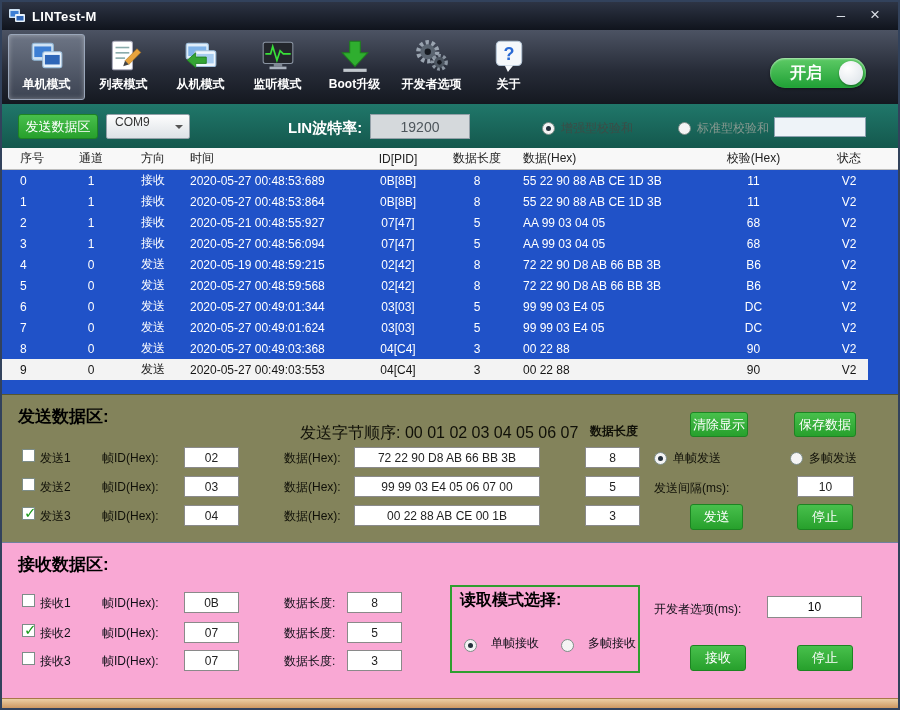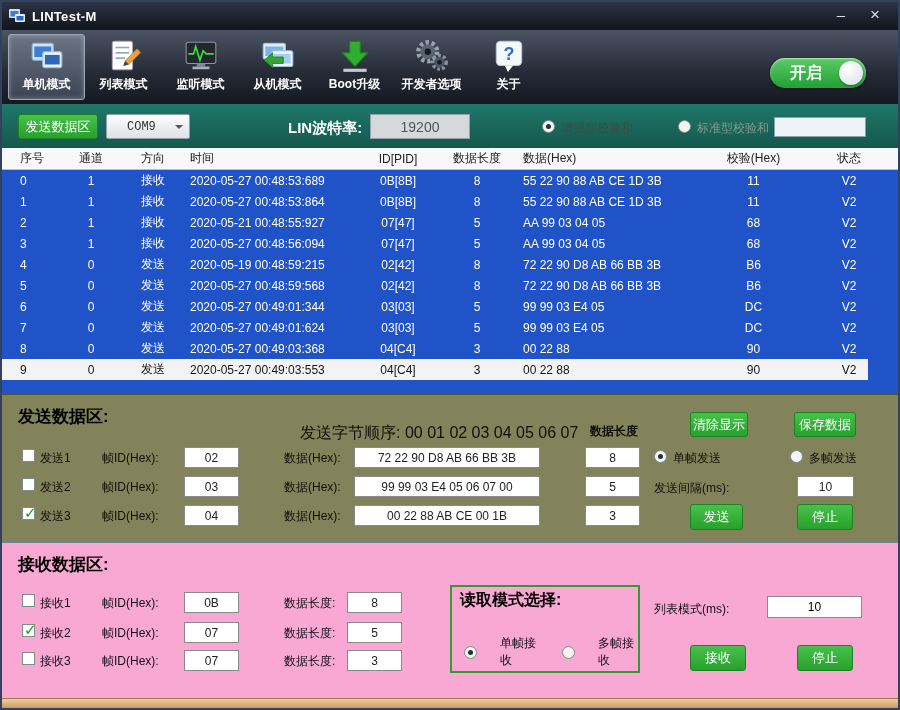--- a/index.html
+++ b/index.html
@@ -22,27 +22,27 @@
   .ticon { width:36px; height:36px; }
   .ticon svg { width:100%; height:100%; }
   .tool-label { white-space:nowrap; }
   .toggle { position:absolute; right:32px; top:28px; width:96px; height:30px; border-radius:15px; background:linear-gradient(#5ecb66,#1fa035); box-shadow:inset 0 1px 2px rgba(255,255,255,.55), 0 1px 3px rgba(0,0,0,.45); display:flex; align-items:center; padding-left:20px; color:#fff; font-size:16px; font-weight:bold; }
   .toggle-knob { position:absolute; right:3px; top:3px; width:24px; height:24px; border-radius:50%; background:radial-gradient(circle at 35% 30%,#ffffff,#d9e0e6); box-shadow:0 1px 2px rgba(0,0,0,.4); }
 
   
   .settings { position:relative; height:44px; background:linear-gradient(#20776a,#14584d); }
   .btn-green { background:linear-gradient(#48c04c,#27a02c); border:1px solid #1d8422; border-radius:3px; color:#fff; font-size:13px; text-align:center; display:flex; align-items:center; justify-content:center; font-family:inherit; }
   .search-btn { position:absolute; left:16px; top:10px; width:80px; height:25px; }
-  .combo { position:absolute; left:104px; top:10px; width:84px; height:25px; background:linear-gradient(#fdfdfd,#dde2e6); border:1px solid #93a0a8; border-radius:2px; font-size:12px; color:#333; display:flex; align-items:center; padding-left:20px;font-family:Liberation Mono, monospace; }
+  .combo { position:absolute; left:104px; top:10px; width:84px; height:25px; background:linear-gradient(#fdfdfd,#dde2e6); border:1px solid #93a0a8; border-radius:2px; font-size:12px; color:#333; display:flex; padding-left:8px; }
   .combo-arrow { position:absolute; right:6px; top:10px; width:0; height:0; border:4px solid transparent; border-top-color:#555; }
   .baud-label { position:absolute; left:286px; top:15px; color:#fff; font-weight:bold; font-size:15px; }
   .baud-input { position:absolute; left:368px; top:10px; width:100px; height:25px; background:#d5d9dc; border:1px solid #93a0a8; color:#4e565c; text-align:center; font-size:14px; font-family:inherit; }
   .radio { width:13px; height:13px; border-radius:50%; background:#f4f4f4; border:1px solid #7d8d88; position:relative; display:inline-block; flex:none; }
   .radio.checked::after { content:""; position:absolute; left:3px; top:3px; width:5px; height:5px; border-radius:50%; background:#25313c; }
-  .radio-group { position:absolute; display:flex; align-items:flex-start; gap:6px; font-size:12px; }
+  .radio-group { position:absolute; display:flex; align-items:center; gap:6px; font-size:12px; }
   .rg-enhanced { left:540px; top:16px; color:#3c4c46; }
   .rg-standard { left:676px; top:16px; color:#86988f; }
   .set-right-input { position:absolute; right:32px; top:13px; width:92px; height:20px; background:#eef3f8; border:1px solid #8ba0b0; font-family:inherit; }
 
   
   .table { height:246px; background:#2052c8; }
   .tgrid { display:grid; grid-template-columns:58px 62px 62px 175px 78px 80px 190px 93px 1fr; align-items:center; }
   .thead { height:22px; background:#f8f8f8; border-bottom:1px solid #bdbdbd; font-size:12px; color:#222; }
   .tbody { height:224px; overflow:hidden; }
   .trow { height:21px; color:#fff; font-size:12px; }
@@ -76,21 +76,21 @@
   .send-btn { left:688px; width:53px; }
   .stop-btn { left:795px; width:56px; }
 
   
   .recv { position:relative; height:156px; background:#f9a8d4; border-top:1px solid #70809f; color:#101018; }
   .l-rlen { left:282px; }
   .f-rlen { left:345px; width:55px; }
   .groupbox { position:absolute; left:448px; top:42px; width:190px; height:88px; border:2px solid #2f9e2f; }
   .gb-label { position:absolute; left:8px; top:3px; font-size:16px; font-weight:bold; color:#000; }
   .gb-radios { position:absolute; left:12px; top:48px; display:flex; gap:22px; font-size:12px; }
-  .gb-radio { display:flex; align-items:center; gap:23px; }
+  .gb-radio { display:flex; align-items:flex-end; gap:14px; }
   .r-interval-label { position:absolute; left:652px; top:58px; font-size:12px; }
   .r-interval-input { position:absolute; left:765px; top:53px; width:95px; height:22px; background:#fff; border:1px solid #8a8a8a; text-align:center; font-size:12px; font-family:inherit; }
   .recv-btn { position:absolute; left:688px; top:102px; width:56px; height:26px; font-size:13px; }
   .rstop-btn { position:absolute; left:795px; top:102px; width:56px; height:26px; font-size:13px; }
   .recv .arow1 { top:48px; } .recv .arow2 { top:78px; } .recv .arow3 { top:106px; }
   .send .arow1 { top:51px; } .send .arow2 { top:80px; } .send .arow3 { top:109px; }
 
   
   .strip { height:10px; background:linear-gradient(#eccfa5,#cd9861); border-top:1px solid #a87848; }
 </style>
@@ -138,39 +138,39 @@
               <rect x="21.5" y="9" width="5" height="16" fill="#e8a33d" stroke="#b57c22" stroke-width=".6"></rect>
               <polygon points="21.5,25 26.5,25 24,30" fill="#444"></polygon>
             </g>
           </svg>
       </span>
       <span class="tool-label">列表模式</span>
     </div>
     <div class="tool">
       <span class="ticon">
         <svg viewBox="0 0 34 34">
-            <rect x="3" y="4" width="28" height="20" rx="2" fill="#23262c" stroke="#8a94a2"></rect>
-            <polyline points="5,15 10,15 12,8 16,21 19,12 22,15 29,15" stroke="#39e039" fill="none" stroke-width="1.6"></polyline>
-            <rect x="13" y="24" width="8" height="3" fill="#7f8894"></rect>
-            <rect x="9" y="27" width="16" height="2.5" fill="#a8b0bc"></rect>
-          </svg>
-      </span>
-      <span class="tool-label">监听模式</span>
-    </div>
-    <div class="tool">
-      <span class="ticon">
-        <svg viewBox="0 0 34 34">
             <rect x="3" y="5" width="21" height="15" rx="2" fill="#dfeefa" stroke="#9fc0dd"></rect>
             <rect x="5" y="8" width="17" height="9" fill="#7fb3e8"></rect>
             <rect x="11" y="12" width="20" height="15" rx="2" fill="#eef6fd" stroke="#9fc0dd"></rect>
             <rect x="13" y="15" width="16" height="9" fill="#a8cdf0"></rect>
             <path d="M22 18 L12 18 L12 14 L4 21 L12 28 L12 24 L22 24 Z" fill="#35a535" stroke="#1e7e1e" stroke-width=".8"></path>
           </svg>
       </span>
       <span class="tool-label">从机模式</span>
+    </div>
+    <div class="tool">
+      <span class="ticon">
+        <svg viewBox="0 0 34 34">
+            <rect x="3" y="4" width="28" height="20" rx="2" fill="#23262c" stroke="#8a94a2"></rect>
+            <polyline points="5,15 10,15 12,8 16,21 19,12 22,15 29,15" stroke="#39e039" fill="none" stroke-width="1.6"></polyline>
+            <rect x="13" y="24" width="8" height="3" fill="#7f8894"></rect>
+            <rect x="9" y="27" width="16" height="2.5" fill="#a8b0bc"></rect>
+          </svg>
+      </span>
+      <span class="tool-label">监听模式</span>
     </div>
     <div class="tool">
       <span class="ticon">
         <svg viewBox="0 0 34 34">
             <path d="M12 3 h10 v11 h7 L17 27 5 14 h7 Z" fill="#2fae2f" stroke="#1e7e1e"></path>
             <rect x="6" y="29" width="22" height="3" fill="#c2c8ce"></rect>
           </svg>
       </span>
       <span class="tool-label">Boot升级</span>
     </div>
@@ -435,20 +435,20 @@
           <span class="radio checked"></span>
           <span>单帧接收</span>
         </span>
         <span class="gb-radio">
           <span class="radio"></span>
           <span>多帧接收</span>
         </span>
       </div>
     </div>
 
-    <span class="r-interval-label">列表模式(ms):</span>
+    <span class="r-interval-label">开发者选项(ms):</span>
     <input class="r-interval-input" value="10" style="">
     <button class="btn-green recv-btn">接收</button>
     <button class="btn-green rstop-btn">停止</button>
   </div>
 
   <div class="strip"></div>
 </div>
 
 </body></html>

